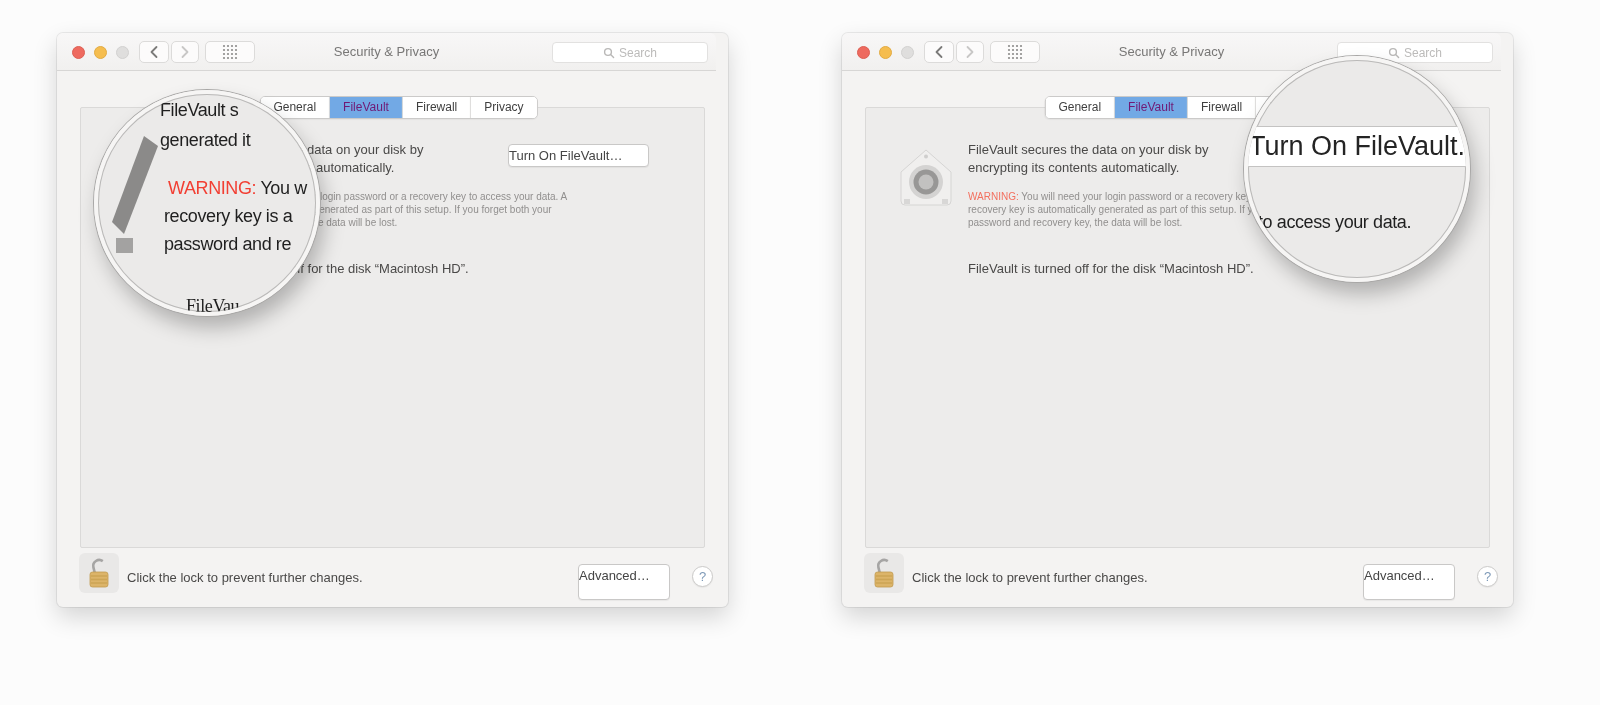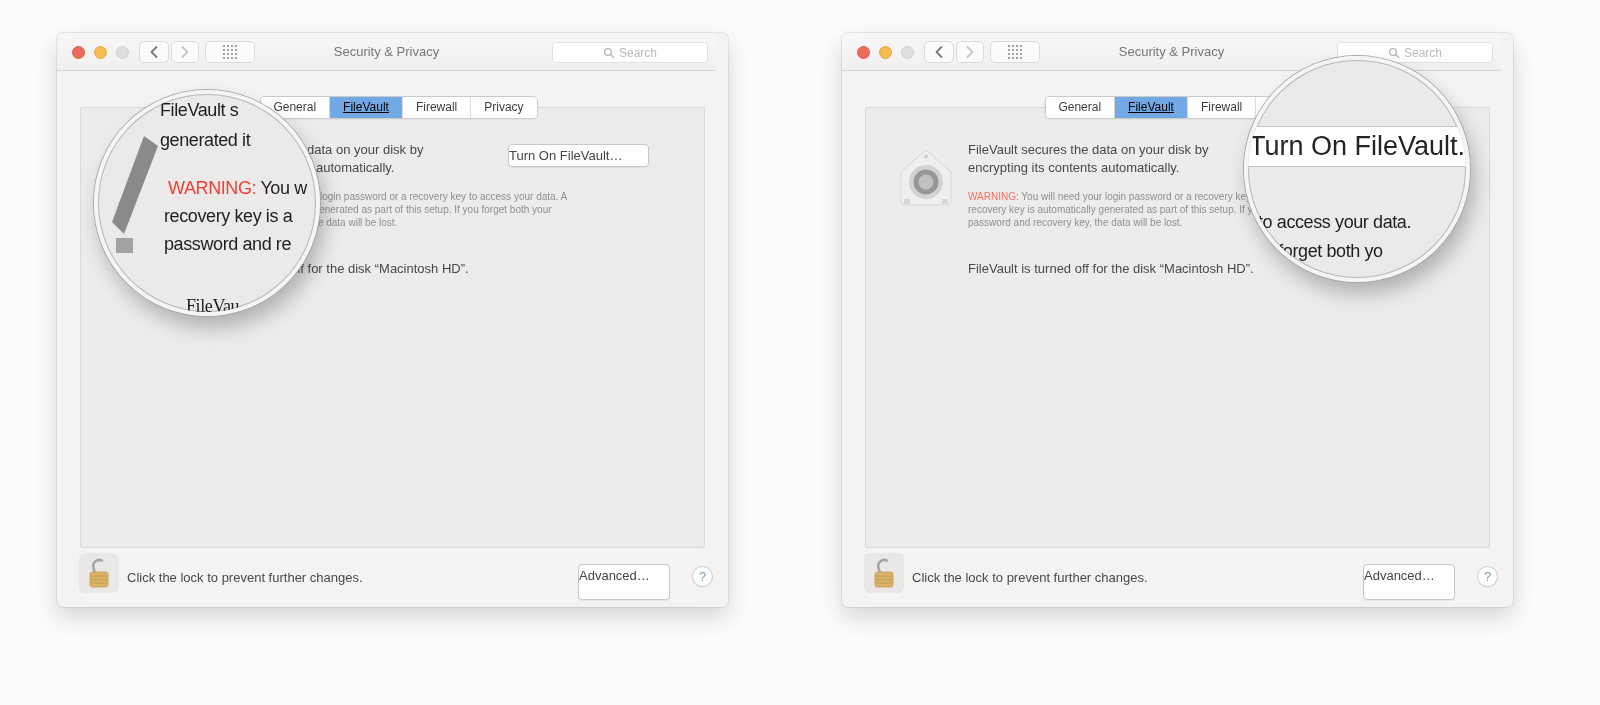--- a/index.html
+++ b/index.html
@@ -37,21 +37,21 @@
   
   .pane { position:absolute; left:23px; top:74px; width:625px; height:441px;
           background:#edeceb; border:1px solid #dad9d8; border-radius:2px; }
 
   .tabs { position:absolute; top:63px; left:50%; transform:translateX(calc(-50% + 6px));
           display:flex; height:23px; background:#ffffff; border:1px solid #cbcac9;
           border-radius:5px; overflow:hidden; box-shadow:0 1px 1px rgba(0,0,0,0.04); }
   .tab { font-size:12px; color:#3f3f3f; line-height:21px; padding:0 13px; background:#fff;
          border-right:1px solid #d9d8d7; }
   .tab:last-child { border-right:none; }
-  .tab.sel { background:#72a9e5; color:#000000;text-decoration:underline; }
+  .tab.sel { background:#72a9e5; color:#701a75; }
 
   
   .fv-icon { position:absolute; left:53px; top:112px; }
   .intro  { position:absolute; left:126px; top:108px; font-size:13px; line-height:18px; color:#4a4948; white-space:nowrap; }
   .warn   { position:absolute; left:126px; top:157px; font-size:10px; line-height:13px; color:#918f8e; white-space:nowrap; }
   .warn .wlabel { color:#f3705f; }
   .status { position:absolute; left:126px; top:228px; font-size:13px; color:#4a4948; white-space:nowrap; }
 
   .pushbtn { position:absolute; background:#ffffff; border:1px solid #c9c8c7; border-radius:4px;
              font-size:13px; color:#454545; text-align:left;
@@ -290,15 +290,14 @@
     <div class="zline" style="left:88px; top:202px;font-family:Liberation Serif, serif;">FileVau</div>
   </div>
 </div>
 
 <div class="glass glass-right">
   <div class="glass-inner">
     <div class="zband">
       <div>Turn On FileVault...</div>
     </div>
     <div class="zline" style="left:10px; top:152px;">to access your data.</div>
-    <div class="zline" style="left:16px; top:181px;">u forget both yo</div>
   </div>
 </div>
 
 </body></html>

